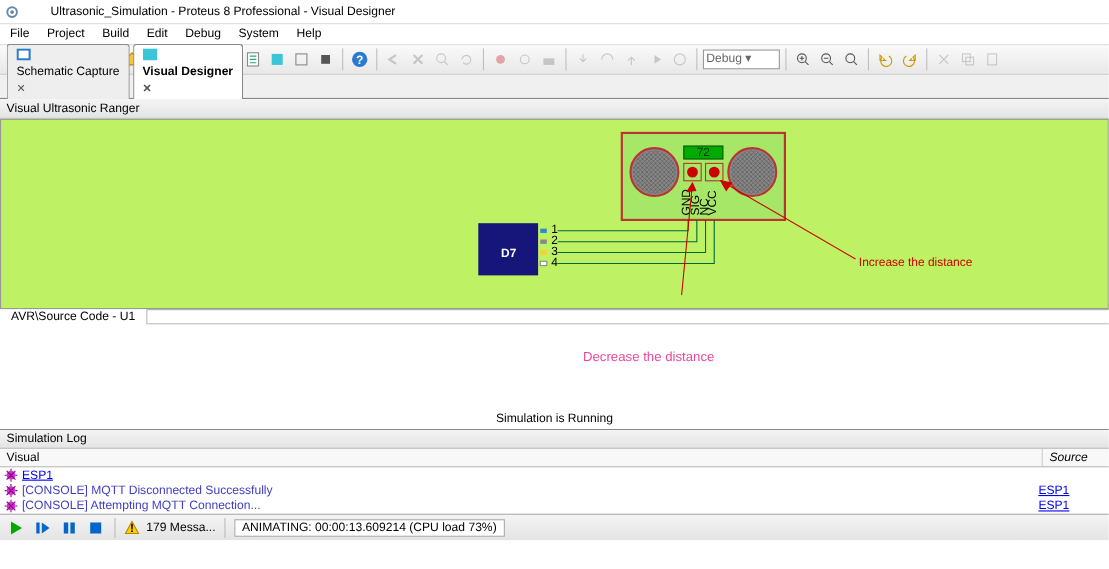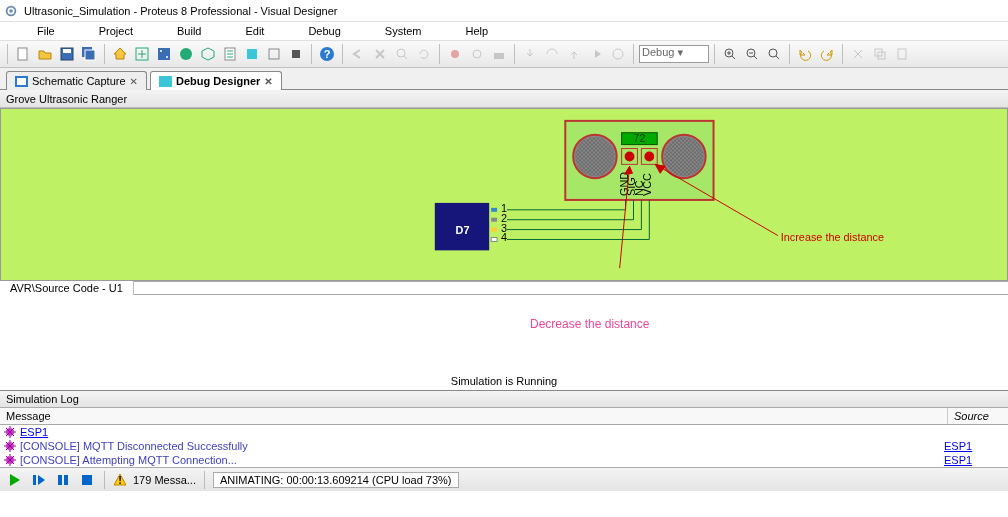--- a/index.html
+++ b/index.html
@@ -1,27 +1,27 @@
 <!DOCTYPE html>
 <html><head>
 <meta charset="utf-8">
 <style>
 * { box-sizing: border-box; margin: 0; padding: 0; font-family: "Segoe UI", Tahoma, sans-serif; font-size: 11px; }
 html, body { width: 1008px; height: 517px; background: #fff; overflow: hidden; }
-.titlebar { height: 22px; display: flex; align-items: center; padding: 0 4px; background: #fff; border-bottom: 1px solid #ddd; }
+.titlebar { height: 22px; display: flex; align-items: center; padding: 0 4px; background: #fff; border-bottom: 1px solid #ddd; gap: 22px; }
 .titlebar .app-icon { width: 14px; height: 14px; margin-right: 6px; }
 .titlebar .title { font-size: 11px; }
 .menubar { height: 18px; display: flex; align-items: center; gap: 2px; padding: 0 2px; }
-.menubar span { padding: 2px 7px; cursor: default; margin-left: 28px; }
+.menubar span { padding: 2px 7px; cursor: default; }
 .toolbar { height: 28px; display: flex; align-items: center; padding: 0 4px; gap: 2px; border-top: 1px solid #e0e0e0; border-bottom: 1px solid #c0c0c0; background: linear-gradient(#fafafa,#e8e8e8); }
 .toolbar .sep { width: 1px; height: 20px; background: #bfbfbf; margin: 0 3px; }
 .tb-btn { width: 20px; height: 20px; display: flex; align-items: center; justify-content: center; border-radius: 2px; }
 .tb-select { height: 18px; font-size: 11px; border: 1px solid #999; background: #fff; min-width: 70px; padding: 0 2px; color:#666;}
 .tabstrip { height: 22px; display: flex; align-items: flex-end; padding-left: 6px; background: #f0f0f0; border-bottom: 1px solid #888; }
-.tab { display: flex; align-items: flex-end; gap: 4px; padding: 3px 8px; border: 1px solid #888; border-bottom: none; background: #eee; border-radius: 3px 3px 0 0; margin-right: 3px; position: relative; top: 1px;}
+.tab { display: flex; align-items: flex-start; gap: 4px; padding: 3px 8px; border: 1px solid #888; border-bottom: none; background: #eee; border-radius: 3px 3px 0 0; margin-right: 3px; position: relative; top: 1px; flex-direction: column;}
 .tab.active { background: #fff; font-weight: bold; }
 .tab .close-x { font-size: 10px; color: #555; }
 .tab .tab-icon { width: 13px; height: 11px; display:inline-block; }
 .subheader { height: 18px; background: linear-gradient(#f4f4f4,#e4e4e4); border-bottom: 1px solid #bbb; display:flex; align-items:center; padding:0 6px; font-size:11px; }
 .design-surface { height: 173px; background: #bef264; border: 1px solid #999; display:flex; justify-content:center; align-items:center; position:relative; overflow:hidden; }
 .canvas { position:absolute; left:0; top:0; width:100%; height:100%; }
 .source-tabrow { height:14px; display:flex; align-items:center; border-top:1px solid #aaa; border-bottom:1px solid #aaa; background:#fff; }
 .source-tab { padding:3px 10px; border-right:1px solid #bbb; background:#fff; }
 .annot-area { height: 78px; background:#fff; position:relative; }
 .annot-area .decrease { position:absolute; top:22px; left:530px; color:#ec4899; font-size:12px;}
@@ -265,27 +265,27 @@
         <rect width="13" height="11" fill="#2a7ad1"></rect>
         <rect x="2" y="2" width="9" height="7" fill="#fff"></rect>
       </svg>
     <span>Schematic Capture</span>
     <span class="close-x">✕</span>
   </div>
   <div class="tab active">
     <svg class="tab-icon" width="13" height="11">
         <rect width="13" height="11" fill="#3bc5d8"></rect>
       </svg>
-    <span>Debug Designer</span>
+    <span>Visual Designer</span>
     <span class="close-x">✕</span>
   </div>
 </div>
 
 <div class="subheader">
-    <span>Grove Ultrasonic Ranger</span>
+    <span>Visual Ultrasonic Ranger</span>
   </div>
 
 <div class="design-surface">
 <svg class="canvas" viewBox="0 0 1006 173">
 
   <g>
     <rect x="565" y="12" width="150" height="80" fill="#2a7" fill-opacity="0.15" stroke="#b33" stroke-width="2"></rect>
 
     <circle cx="595" cy="48" r="22" fill="#888" stroke="#b33" stroke-width="2"></circle>
     <circle cx="685" cy="48" r="22" fill="#888" stroke="#b33" stroke-width="2"></circle>
@@ -351,21 +351,21 @@
 </div>
 
 <div class="annot-area">
   <span class="decrease">Decrease the distance</span>
 </div>
 
 <div class="sim-running">Simulation is Running</div>
 
 <div class="loghdr">Simulation Log</div>
 <div class="logcols">
-  <div class="c1">Message</div>
+  <div class="c1">Visual</div>
   <div class="c2">Source</div>
 </div>
 <div class="logrows">
   <div class="logrow">
     <svg class="bug" viewBox="0 0 12 12">
         <circle cx="6" cy="6" r="4" fill="#c3c"></circle>
         <path d="M2 2l8 8M10 2l-8 8M6 0v2M6 10v2M0 6h2M10 6h2" stroke="#808"></path>
       </svg>
     <span class="src"><a href="#">ESP1</a></span>
   </div>

